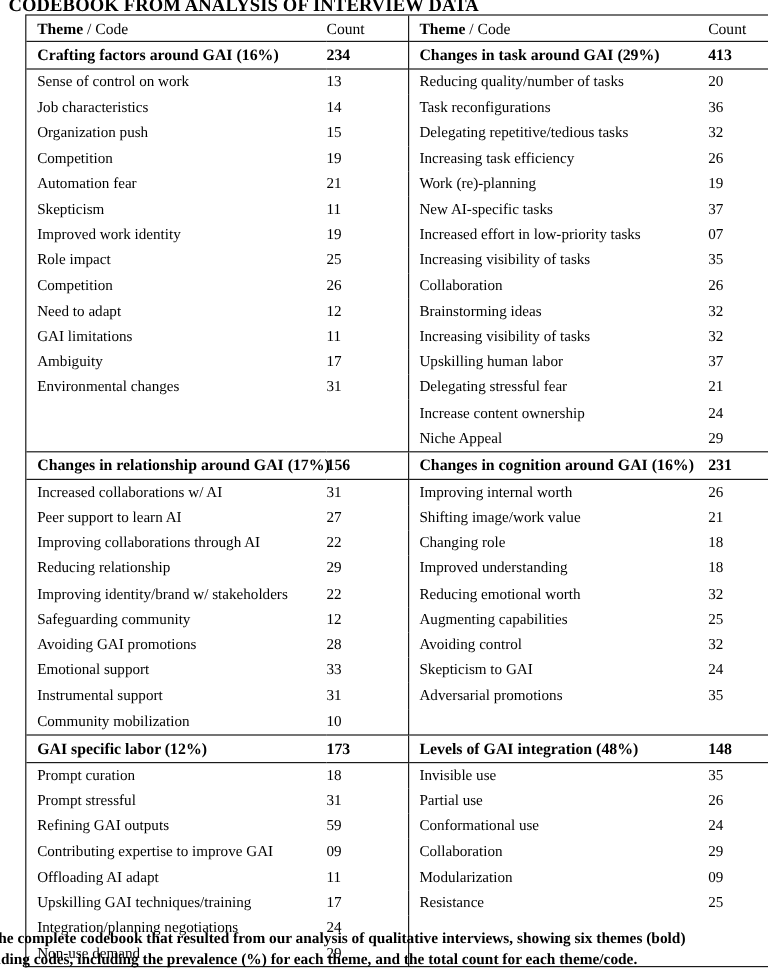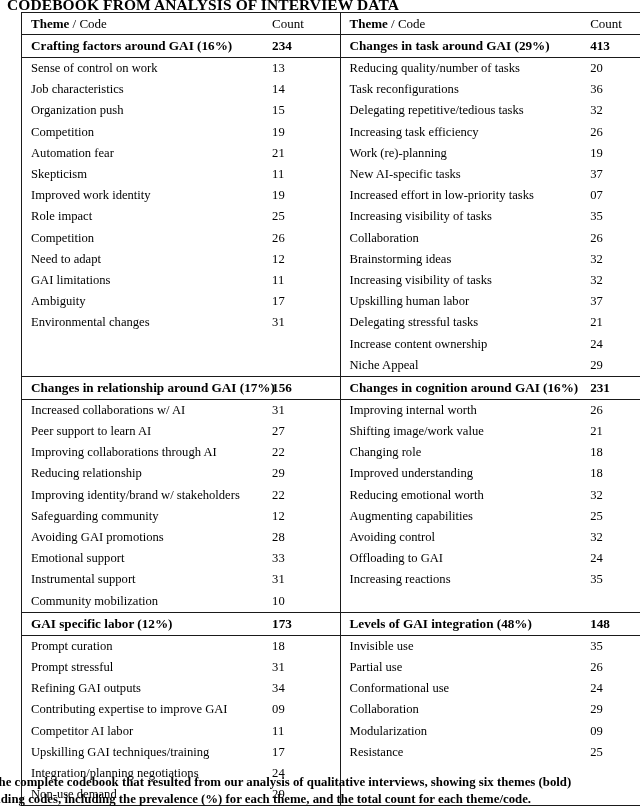--- a/index.html
+++ b/index.html
@@ -213,21 +213,21 @@
           </tr>
           <tr class="code-row">
             <td><span class="cell-text">Ambiguity</span></td>
             <td class="mid-left"><span class="cell-count">17</span></td>
             <td><span class="cell-text">Upskilling human labor</span></td>
             <td><span class="cell-count">37</span></td>
           </tr>
           <tr class="code-row">
             <td><span class="cell-text">Environmental changes</span></td>
             <td class="mid-left"><span class="cell-count">31</span></td>
-            <td><span class="cell-text">Delegating stressful tasks</span></td>
+            <td><span class="cell-text">Delegating stressful fear</span></td>
             <td><span class="cell-count">21</span></td>
           </tr>
           <tr class="code-row">
             <td><span class="cell-text"></span></td>
             <td class="mid-left"><span class="cell-count"></span></td>
             <td><span class="cell-text">Increase content ownership</span></td>
             <td><span class="cell-count">24</span></td>
           </tr>
           <tr class="code-row">
             <td><span class="cell-text"></span></td>
@@ -279,27 +279,27 @@
           </tr>
           <tr class="code-row">
             <td><span class="cell-text">Avoiding GAI promotions</span></td>
             <td class="mid-left"><span class="cell-count">28</span></td>
             <td><span class="cell-text">Avoiding control</span></td>
             <td><span class="cell-count">32</span></td>
           </tr>
           <tr class="code-row">
             <td><span class="cell-text">Emotional support</span></td>
             <td class="mid-left"><span class="cell-count">33</span></td>
-            <td><span class="cell-text">Offloading to GAI</span></td>
+            <td><span class="cell-text">Skepticism to GAI</span></td>
             <td><span class="cell-count">24</span></td>
           </tr>
           <tr class="code-row">
             <td><span class="cell-text">Instrumental support</span></td>
             <td class="mid-left"><span class="cell-count">31</span></td>
-            <td><span class="cell-text">Increasing reactions</span></td>
+            <td><span class="cell-text">Adversarial promotions</span></td>
             <td><span class="cell-count">35</span></td>
           </tr>
           <tr class="code-row">
             <td><span class="cell-text">Community mobilization</span></td>
             <td class="mid-left"><span class="cell-count">10</span></td>
             <td><span class="cell-text"></span></td>
             <td><span class="cell-count"></span></td>
           </tr>
           <tr class="section-row with-top">
             <td><span class="cell-text bold">GAI specific labor (12%)</span></td>
@@ -314,32 +314,32 @@
             <td><span class="cell-count">35</span></td>
           </tr>
           <tr class="code-row">
             <td><span class="cell-text">Prompt stressful</span></td>
             <td class="mid-left"><span class="cell-count">31</span></td>
             <td><span class="cell-text">Partial use</span></td>
             <td><span class="cell-count">26</span></td>
           </tr>
           <tr class="code-row">
             <td><span class="cell-text">Refining GAI outputs</span></td>
-            <td class="mid-left"><span class="cell-count">34</span></td>
+            <td class="mid-left"><span class="cell-count">59</span></td>
             <td><span class="cell-text">Conformational use</span></td>
             <td><span class="cell-count">24</span></td>
           </tr>
           <tr class="code-row">
             <td><span class="cell-text">Contributing expertise to improve GAI</span></td>
             <td class="mid-left"><span class="cell-count">09</span></td>
             <td><span class="cell-text">Collaboration</span></td>
             <td><span class="cell-count">29</span></td>
           </tr>
           <tr class="code-row">
-            <td><span class="cell-text">Competitor AI labor</span></td>
+            <td><span class="cell-text">Offloading AI adapt</span></td>
             <td class="mid-left"><span class="cell-count">11</span></td>
             <td><span class="cell-text">Modularization</span></td>
             <td><span class="cell-count">09</span></td>
           </tr>
           <tr class="code-row">
             <td><span class="cell-text">Upskilling GAI techniques/training</span></td>
             <td class="mid-left"><span class="cell-count">17</span></td>
             <td><span class="cell-text">Resistance</span></td>
             <td><span class="cell-count">25</span></td>
           </tr>

